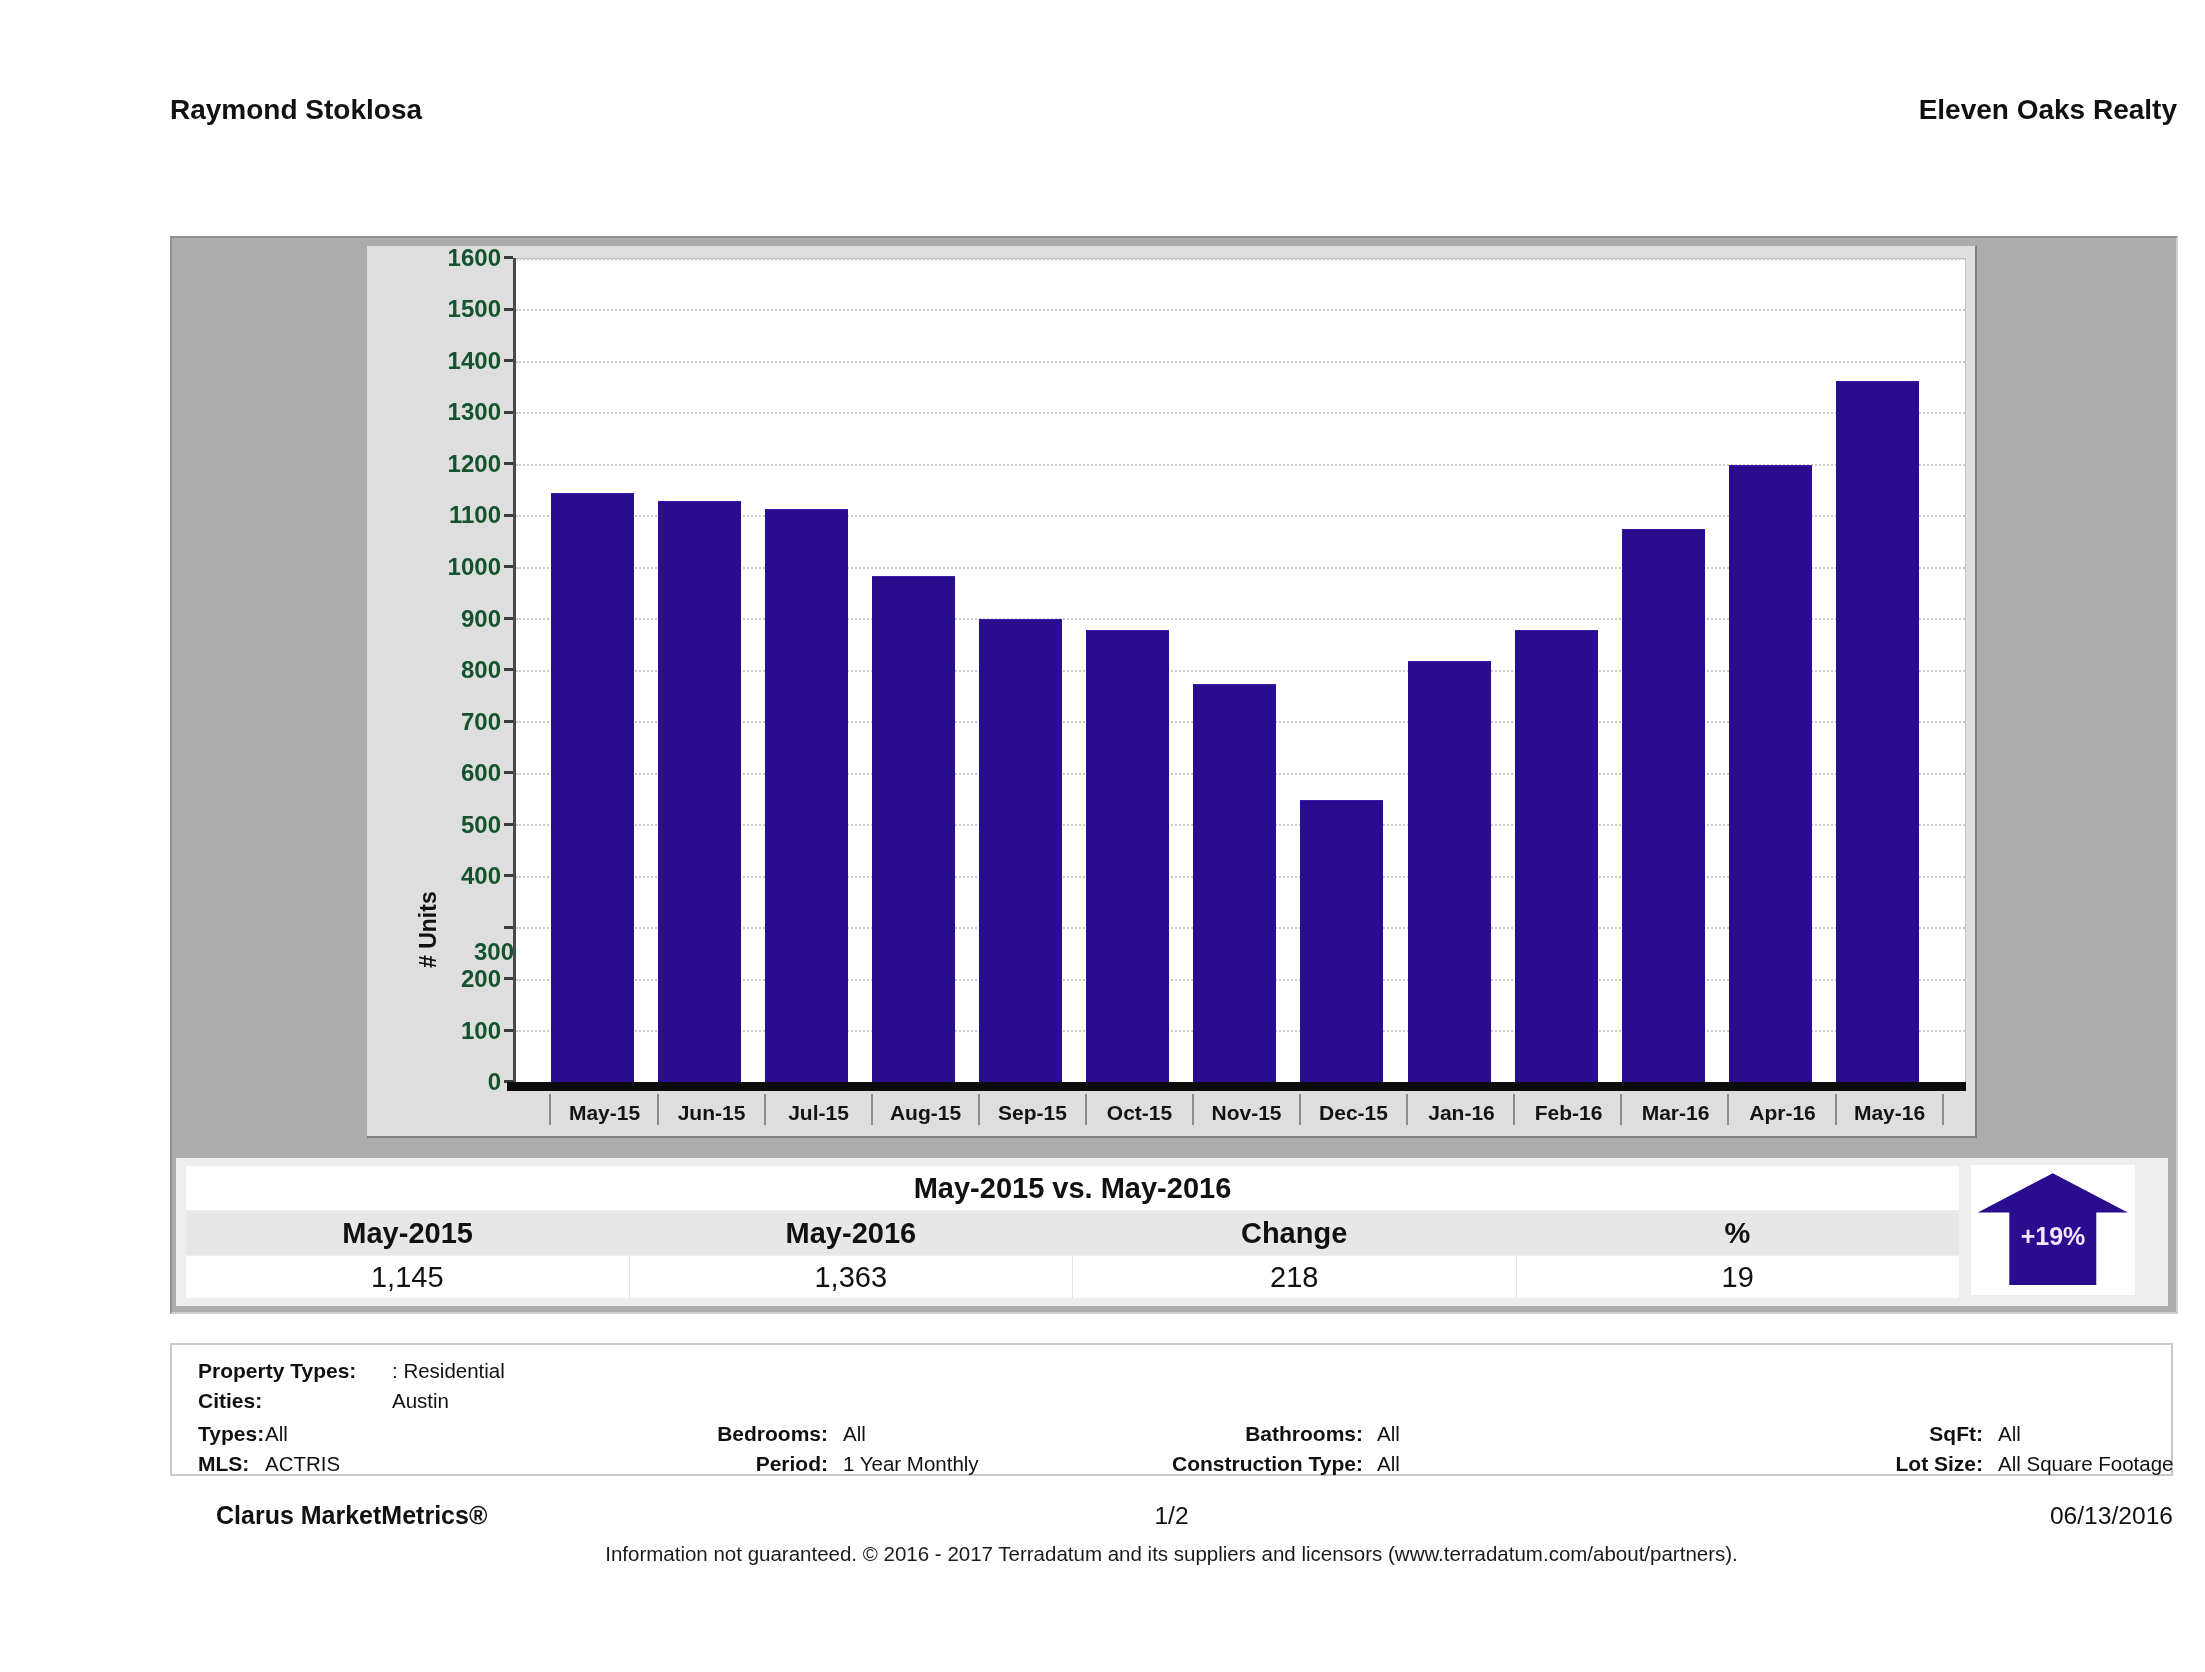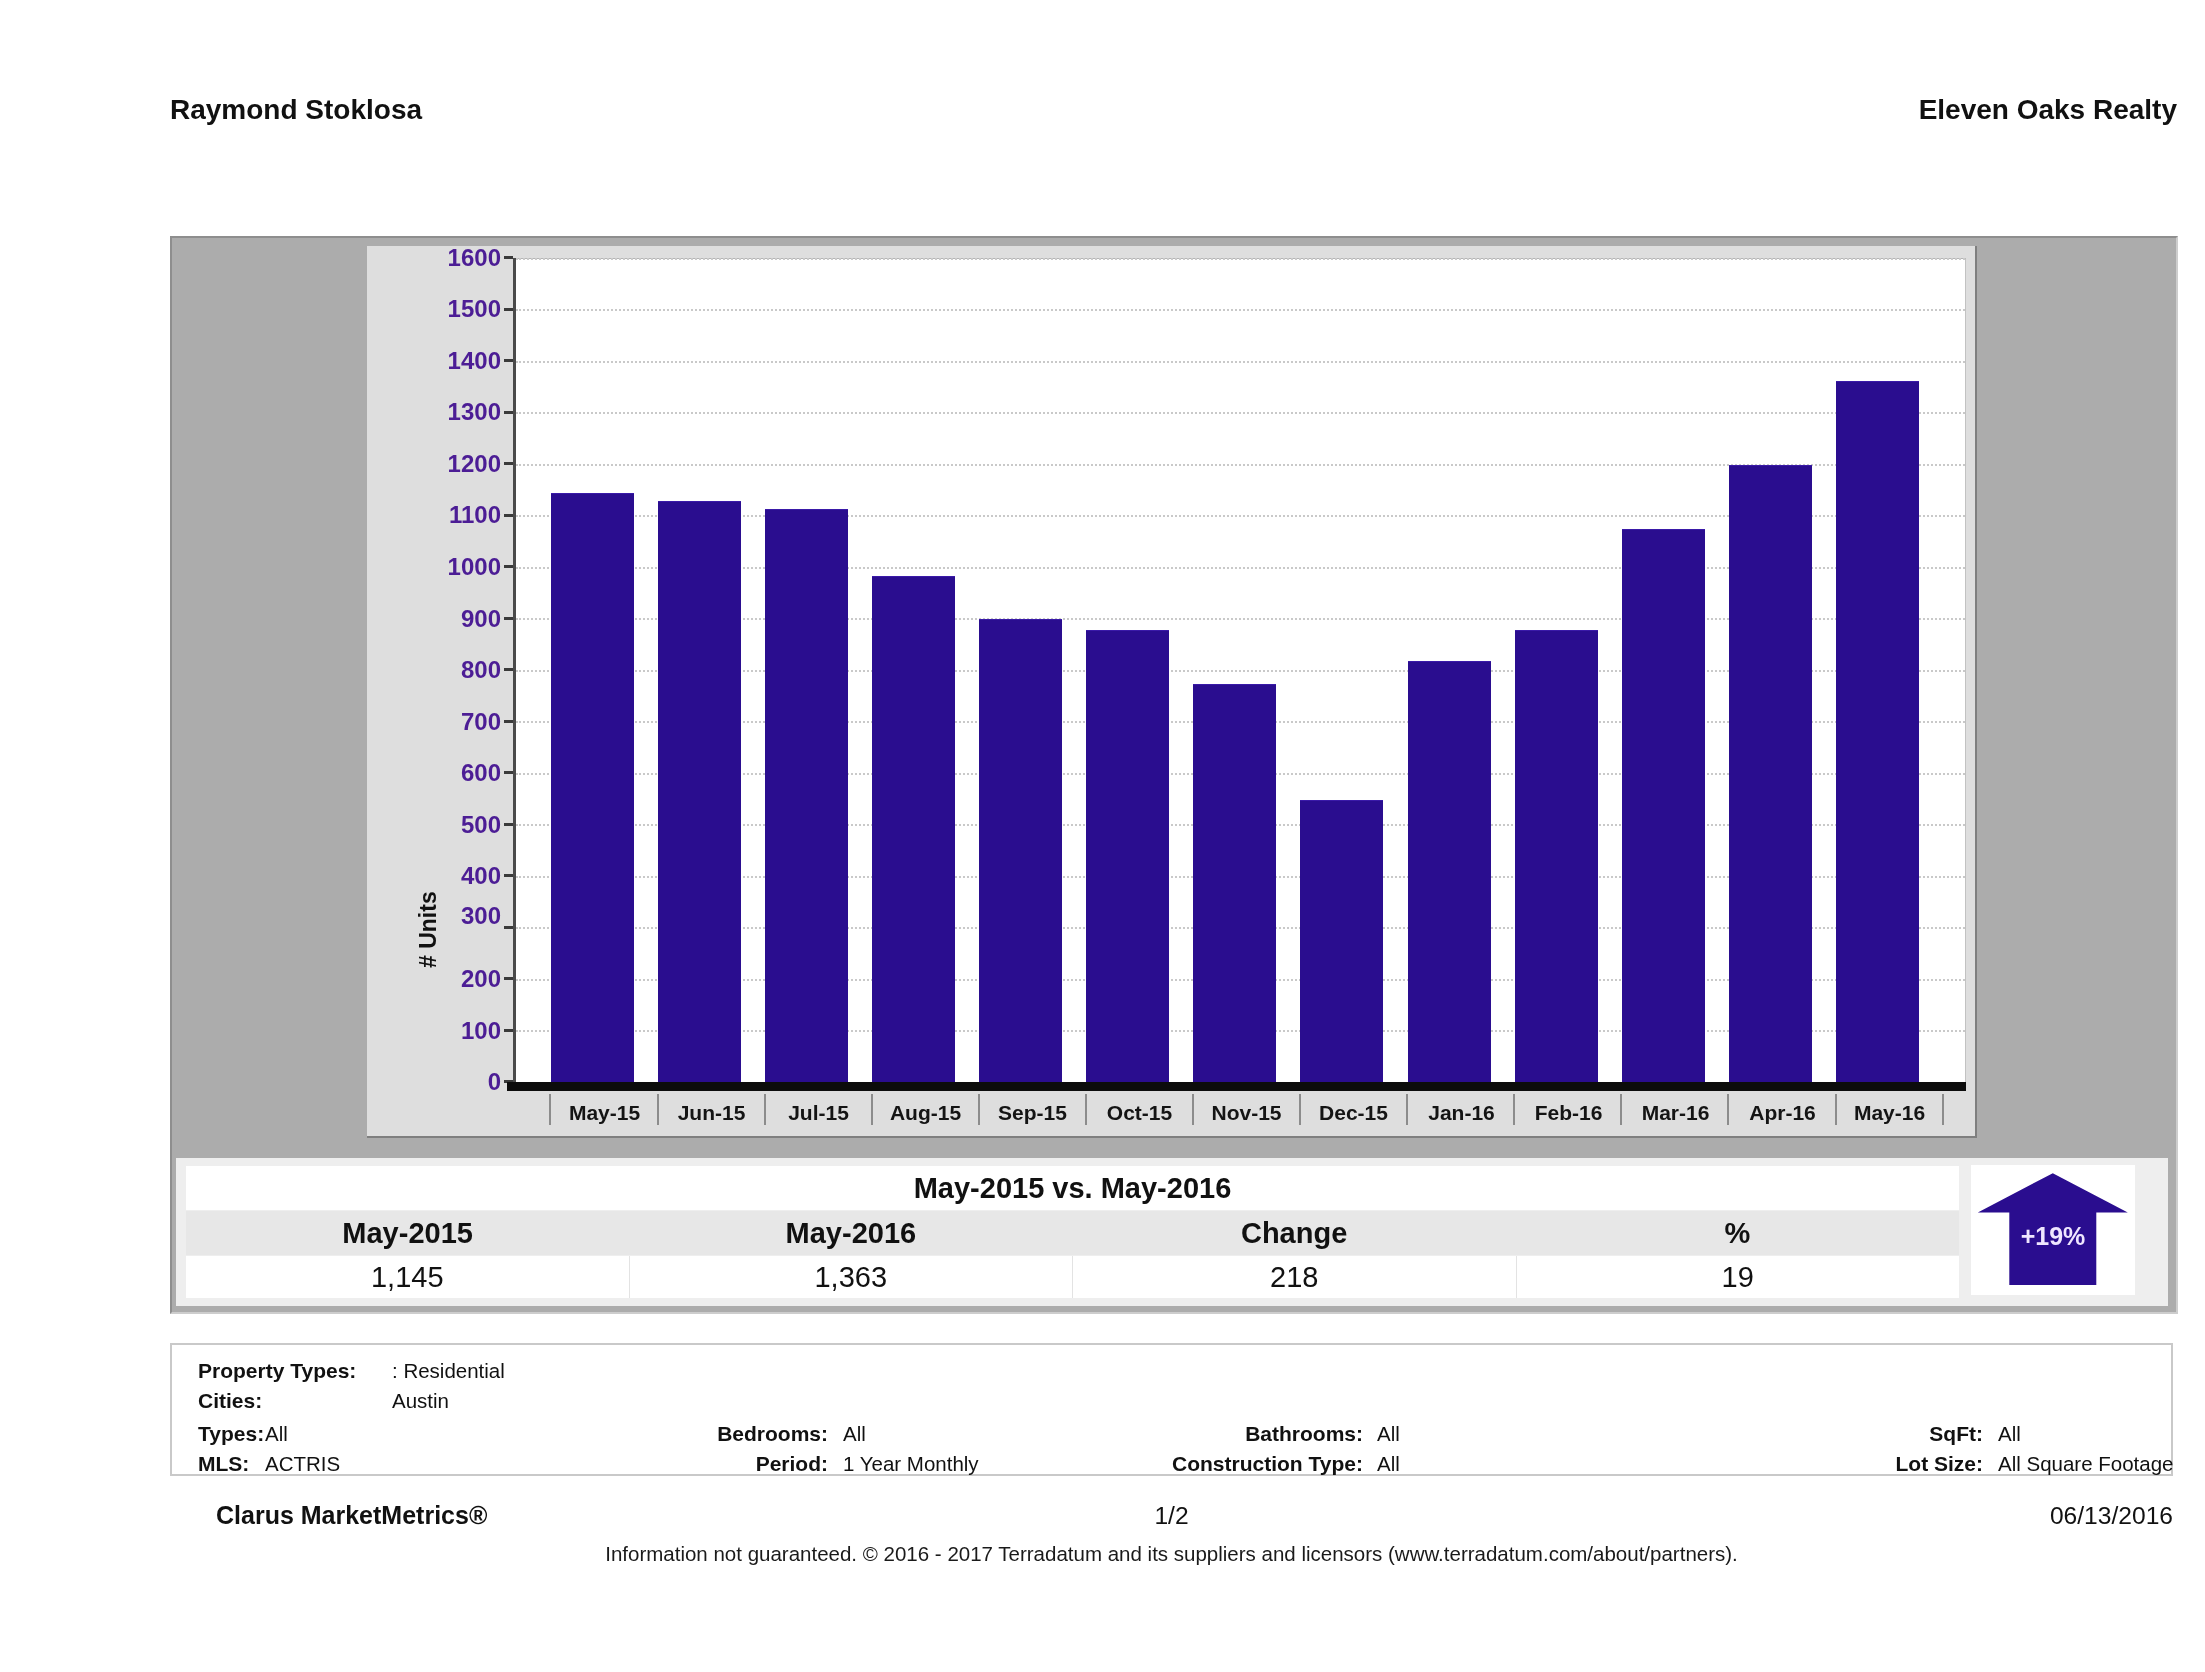--- a/index.html
+++ b/index.html
@@ -18,21 +18,21 @@
          border-bottom:2.1px solid #cdcdcd;border-right:2.1px solid #cdcdcd;box-sizing:border-box;}
   
   #chart-box{left:367px;top:246px;width:1608px;height:890px;background:#dedede;
              border-right:2.1px solid #7f7f7f;border-bottom:2.1px solid #7f7f7f;box-sizing:content-box;}
   #plot{left:149px;top:11.6px;width:1449px;height:824px;background:#ffffff;
         border-top:0.7px solid #b5b5b5;border-right:0.7px solid #c2c2c2;}
   #yaxis-line{left:146px;top:11.6px;width:2.7px;height:824px;background:#4a4a4a;}
   #baseline{left:140px;top:836px;width:1459px;height:9px;background:#0c0c0c;}
   .gridline{position:absolute;left:0;width:1449px;height:0;border-top:2.1px dotted #c9c9c9;}
   .bar{position:absolute;background:#2a0d8f;border-top:1.4px solid #3a1aa8;box-sizing:border-box;}
-  .ylabel{position:absolute;left:0;width:134px;text-align:right;font-size:24px;font-weight:bold;color:#4c1d95;line-height:27px;}
+  .ylabel{position:absolute;left:0;width:134px;text-align:right;font-size:24px;font-weight:bold;color:#14532d;line-height:27px;}
   .ytick{position:absolute;left:137px;width:9px;height:2.7px;background:#3a3a3a;}
   #y-axis-title{left:48px;top:595px;width:31px;height:178px;writing-mode:vertical-rl;
                 transform:rotate(180deg);font-size:23px;font-weight:bold;text-align:center;color:#111;}
   #xband{left:149px;top:848px;width:1449px;height:37px;}
   .xcell{position:absolute;top:2.7px;height:33px;font-size:21px;font-weight:bold;color:#141414;
          display:flex;align-items:center;justify-content:center;}
   .xsep{position:absolute;top:0;width:2.1px;height:31px;background:#8c8c8c;}
   
   #table-inset{left:176px;top:1158px;width:1992px;height:148px;background:#eeeeee;}
   #table-title-bar{left:186px;top:1166px;width:1773px;height:44px;background:#ffffff;
@@ -75,21 +75,21 @@
 
   <div class="abs" id="chart-box">
     <div class="abs" id="y-axis-title"># Units</div>
     <div class="abs" id="ylabels">
         <div class="ylabel" style="top: 822px;">0</div>
         <div class="ytick" style="top: 834px;"></div>
         <div class="ylabel" style="top: 771px;">100</div>
         <div class="ytick" style="top: 783px;"></div>
         <div class="ylabel" style="top: 719px;">200</div>
         <div class="ytick" style="top: 731px;"></div>
-        <div class="ylabel" style="top: 656px;">300</div>
+        <div class="ylabel" style="top: 692px; padding-left: 13px;">300</div>
         <div class="ytick" style="top: 680px;"></div>
         <div class="ylabel" style="top: 616px;">400</div>
         <div class="ytick" style="top: 628px;"></div>
         <div class="ylabel" style="top: 565px;">500</div>
         <div class="ytick" style="top: 577px;"></div>
         <div class="ylabel" style="top: 513px;">600</div>
         <div class="ytick" style="top: 525px;"></div>
         <div class="ylabel" style="top: 462px;">700</div>
         <div class="ytick" style="top: 474px;"></div>
         <div class="ylabel" style="top: 410px;">800</div>

